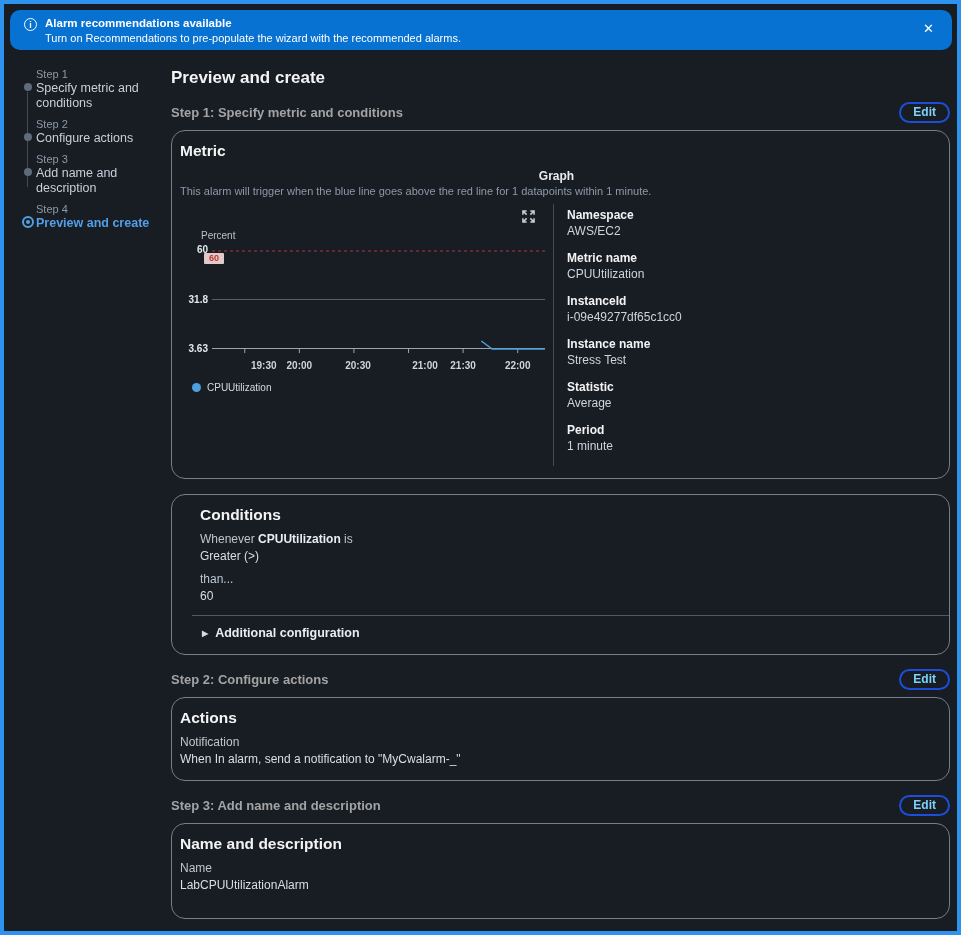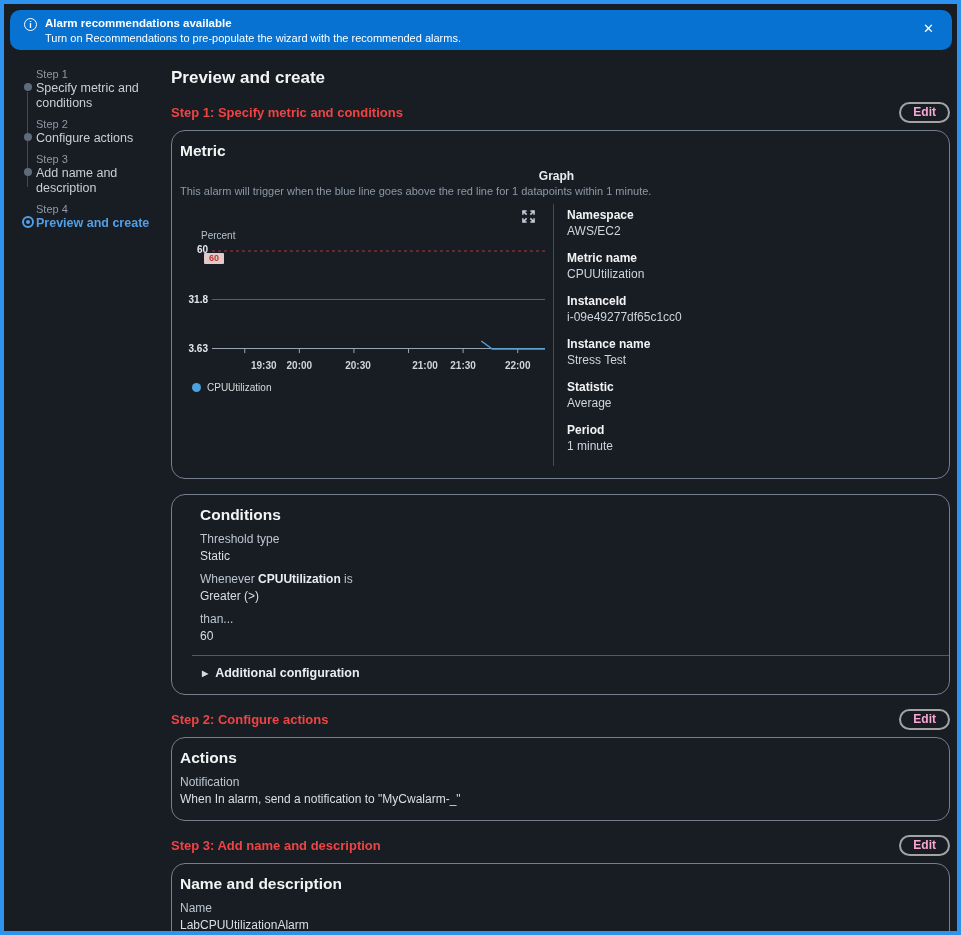--- a/index.html
+++ b/index.html
@@ -69,25 +69,25 @@
   .step-num { font-size: 11px; color: #8d99a8; line-height: 13px; }
   .step-label { font-size: 12.5px; color: #c6cfd9; line-height: 15px; }
   .step-item.active .step-label { color: #539fe5; font-weight: bold; }
   
   .content { flex: 1; min-width: 0; padding-left: 5px; }
   h1 { font-size: 17px; font-weight: bold; color: #f2f3f3; margin: 2px 0 0; }
   .sec-head {
     display: flex; justify-content: space-between; align-items: center;
     margin: 14px 0 7px;
   }
-  .sec-head h2 { font-size: 13px; font-weight: bold; color: #ef4444; }
+  .sec-head h2 { font-size: 13px; font-weight: bold; color: #a3a3a3; }
   .btn-normal {
     background: transparent;
-    border: 2px solid #a3a3a3;
-    color: #f9a8d4;
+    border: 2px solid #1d4ed8;
+    color: #7dd3fc;
     font-weight: bold;
     font-size: 12px;
     padding: 1px 12px 2px;
     border-radius: 13px;
     cursor: pointer;
     font-family: "Liberation Sans", sans-serif;
   }
   .card {
     border: 1px solid #747e8c;
     border-radius: 14px;
@@ -269,24 +269,20 @@
     <div class="f-label">Period</div>
     <div class="f-value">1 minute</div>
   </div>
 </div>
       </div>
     </section>
 
     <section class="card" style="margin-top:15px;padding-left:28px;">
       <h3>Conditions</h3>
       <div class="pair">
-        <div class="p-label">Threshold type</div>
-        <div class="p-value">Static</div>
-      </div>
-      <div class="pair">
         <div class="p-label"><span>Whenever</span> <b>CPUUtilization</b> <span>is</span></div>
         <div class="p-value">Greater (&gt;)</div>
       </div>
       <div class="pair" style="margin-bottom:4px;">
         <div class="p-label">than...</div>
         <div class="p-value">60</div>
       </div>
       <div class="card-divider"></div>
       <div class="addl">
         <span class="caret">▶</span>

